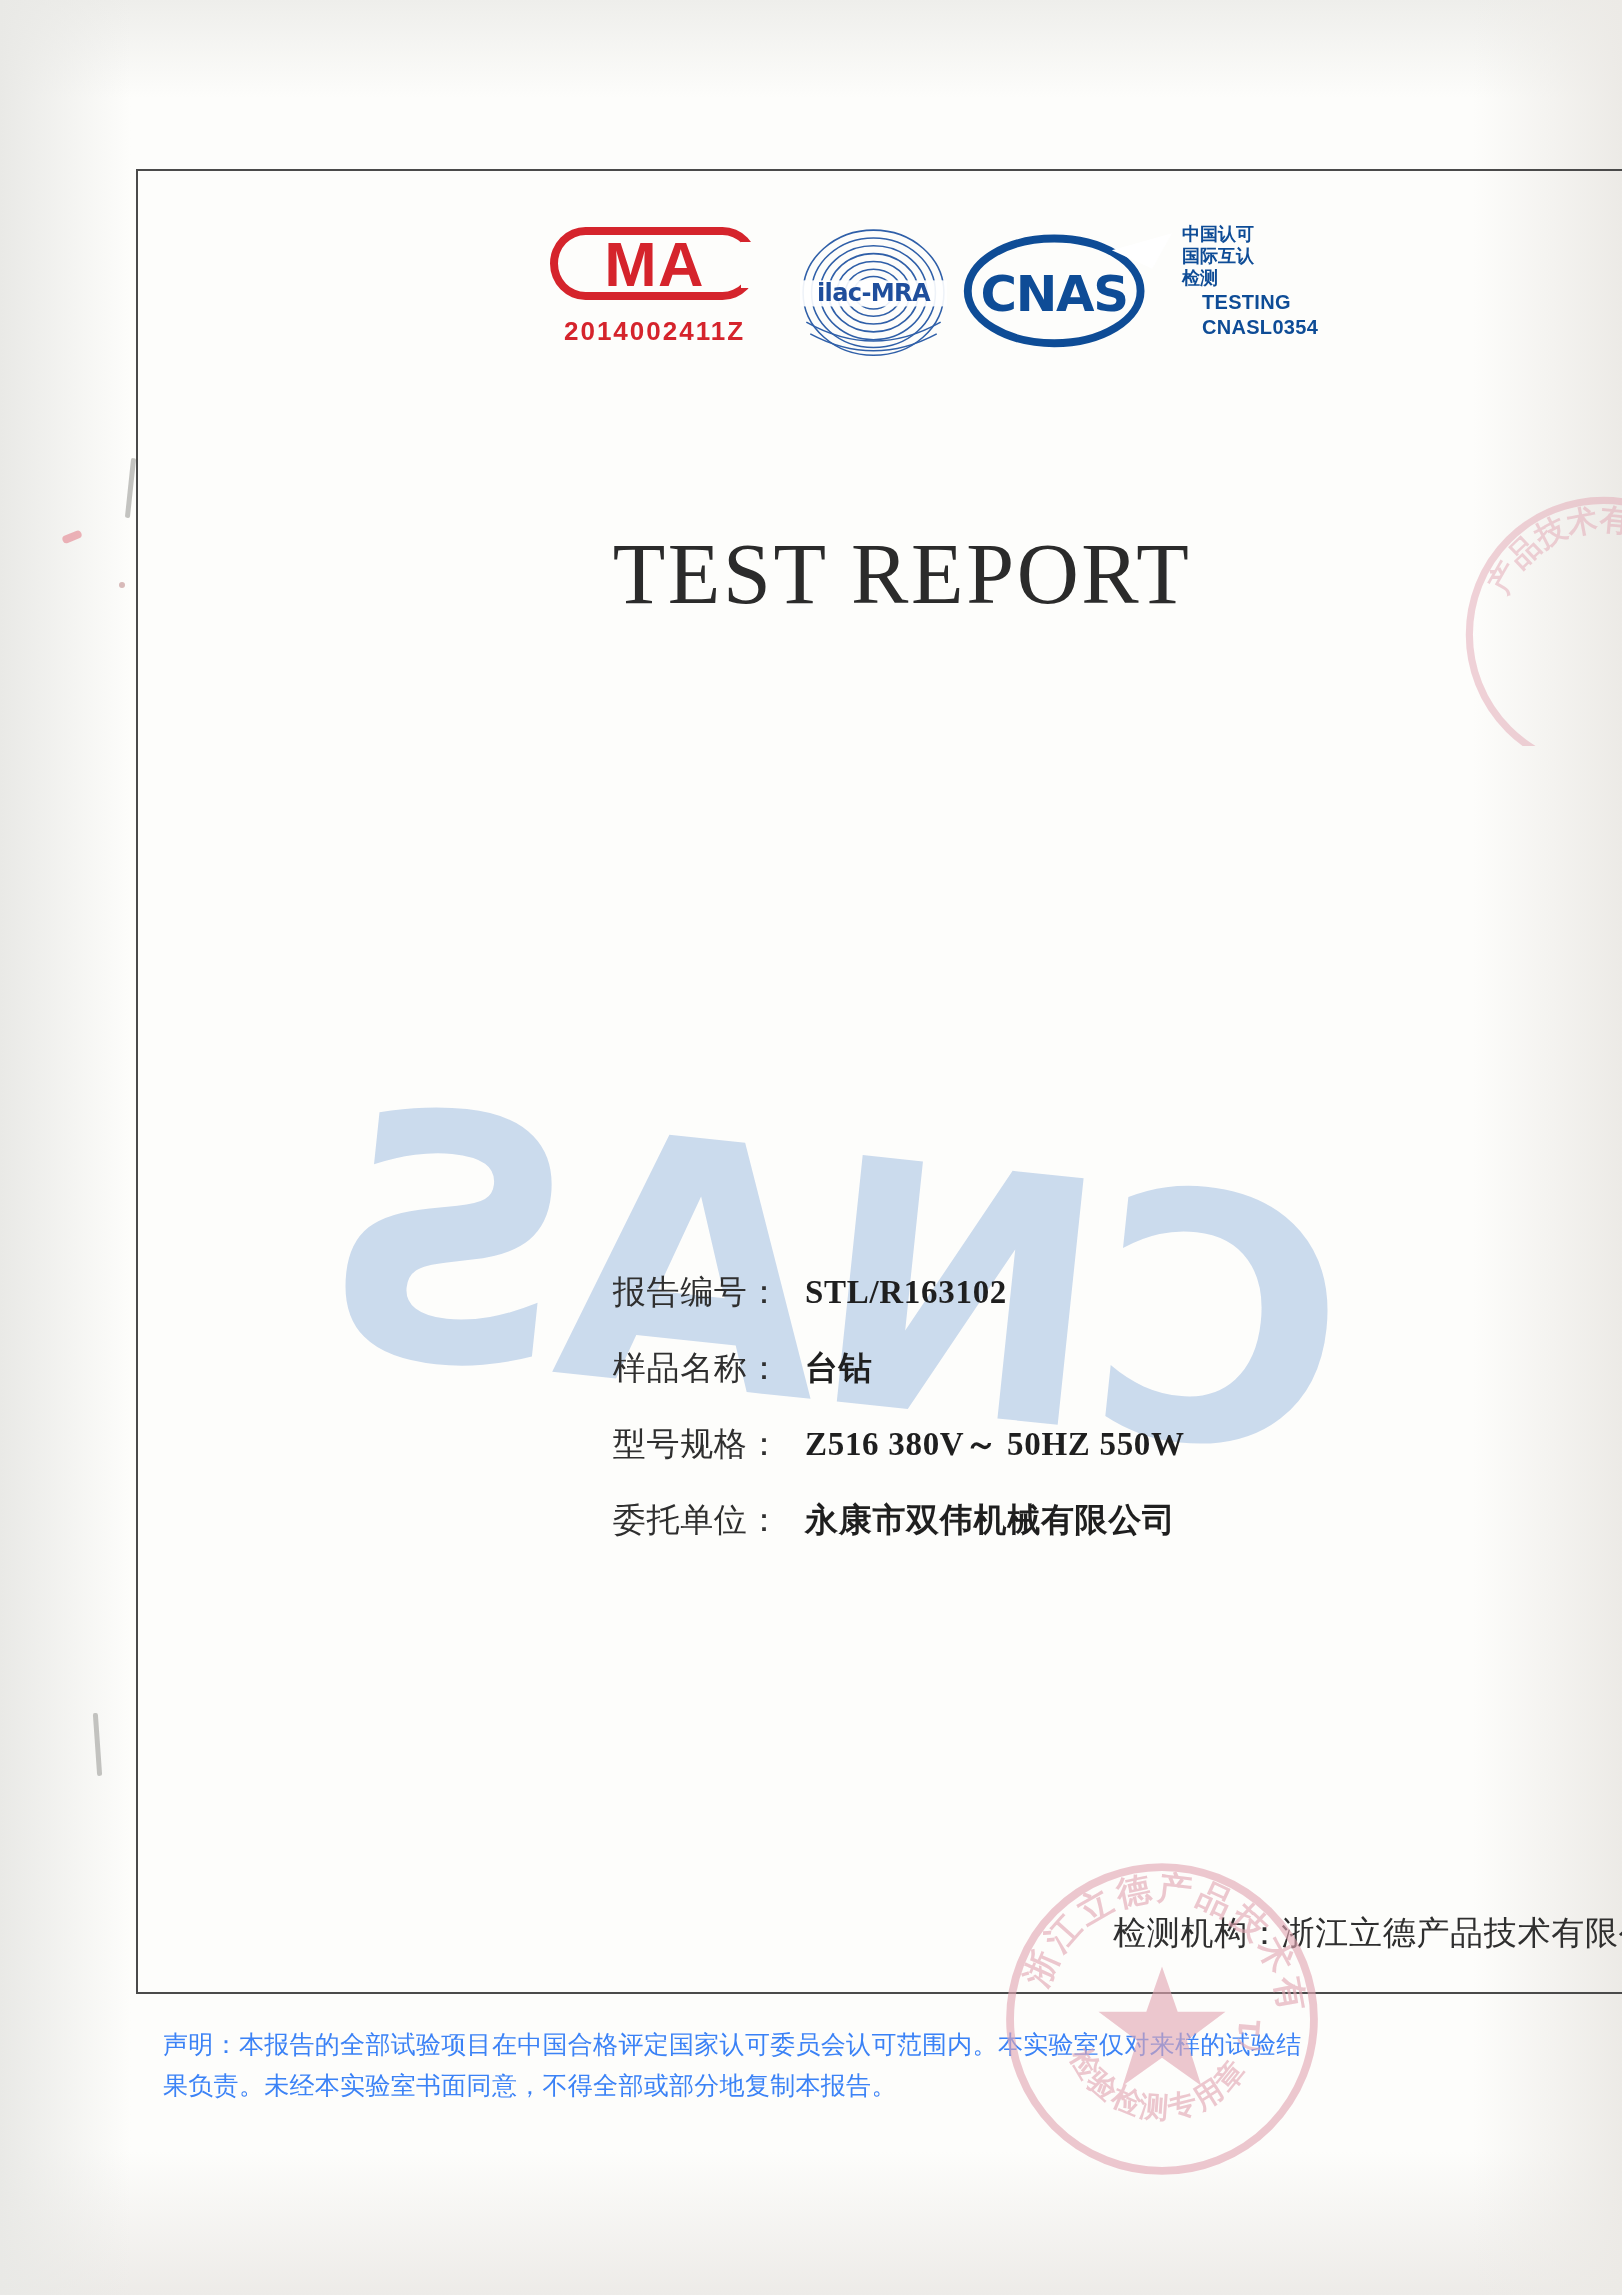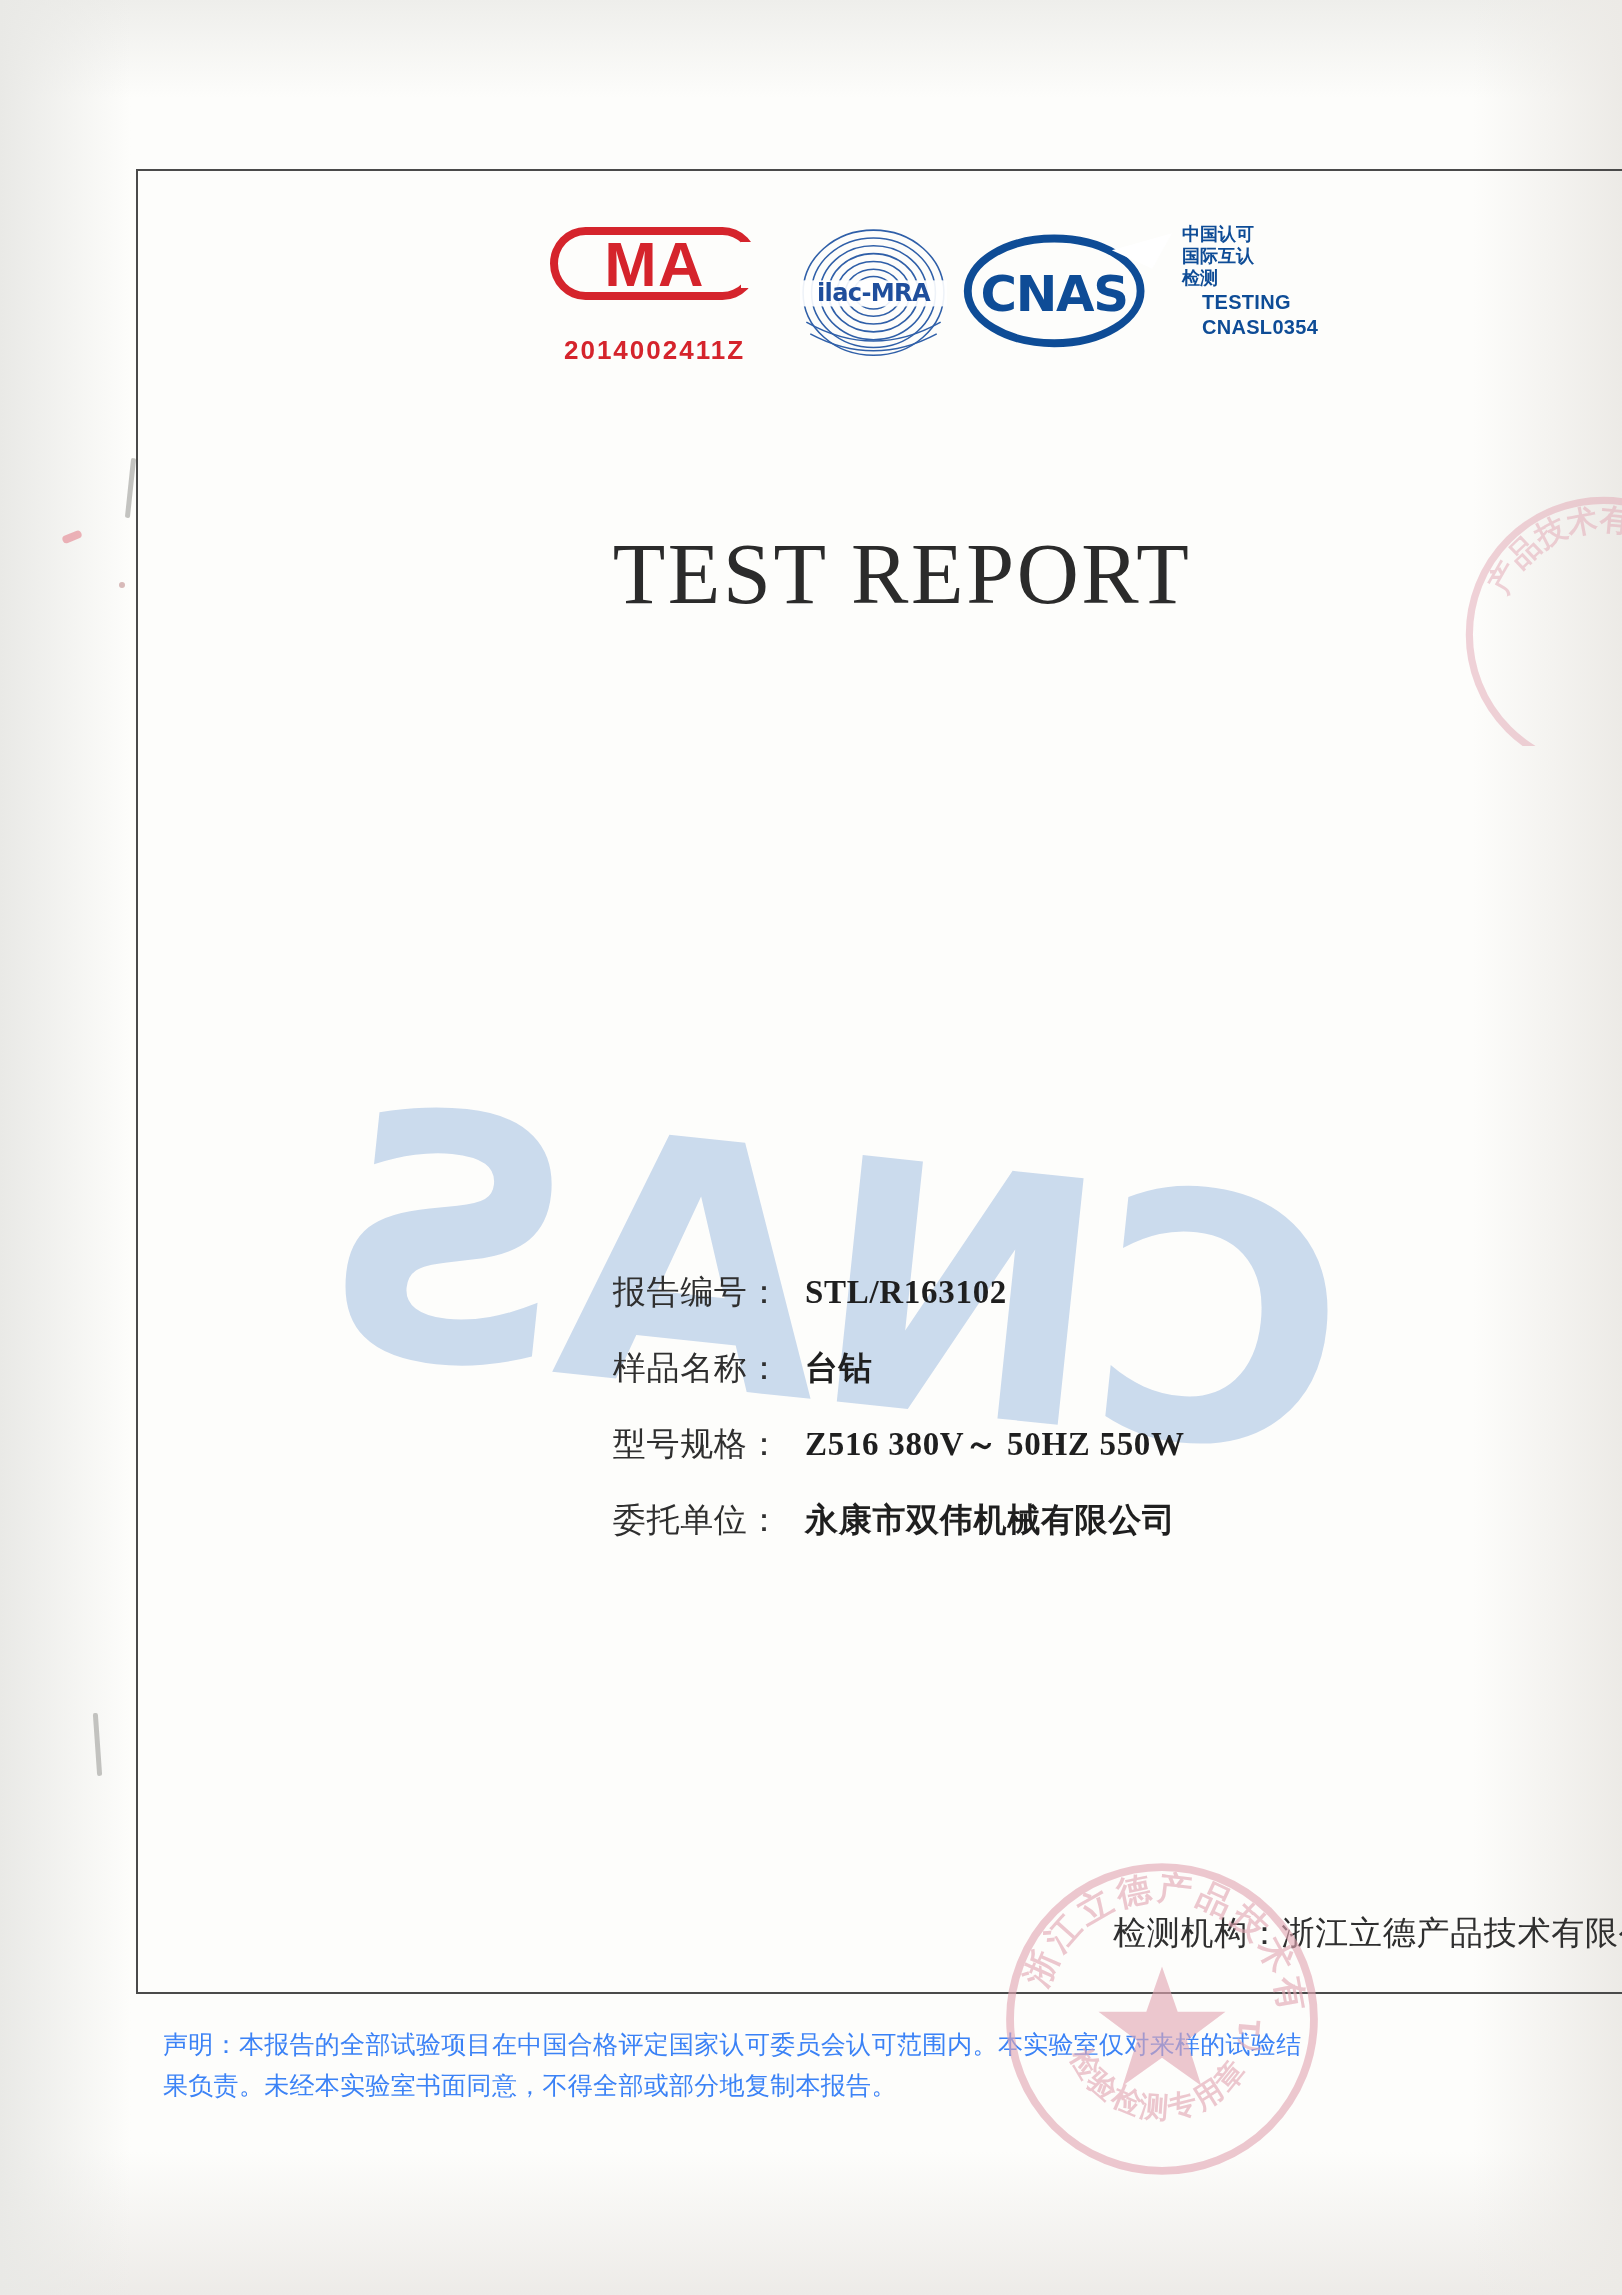--- a/index.html
+++ b/index.html
@@ -141,21 +141,21 @@
     width: 22px; height: 46px;
     background: #fdfdfb;
     z-index: 2;
   }
   .cma-number {
     font-family: "Liberation Sans", sans-serif;
     font-weight: bold;
     font-size: 26px;
     color: #d5242c;
     letter-spacing: 2px;
-    margin-top: 23px;
+    margin-top: 4px;
   }
 
   
   .ilac {
     position: absolute;
     left: 392px;
     top: 14.4px;
     width: 163px;
     height: 144px;
   }

